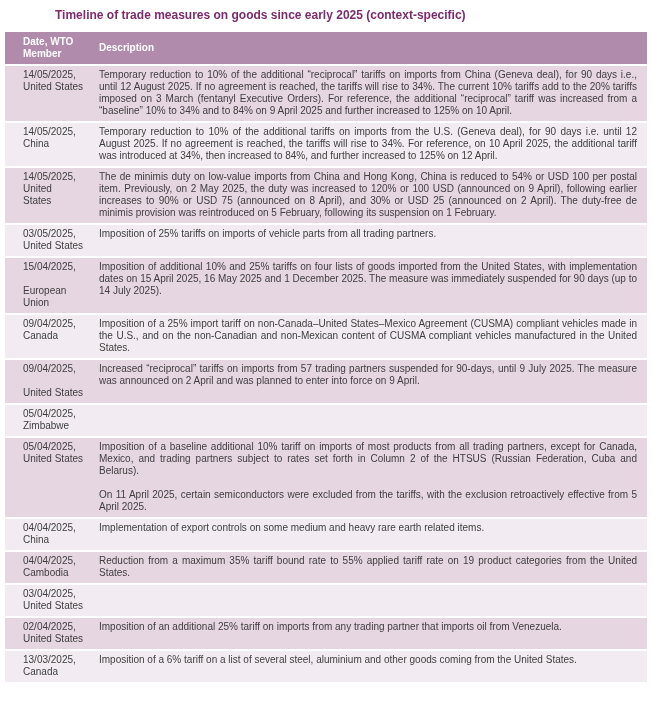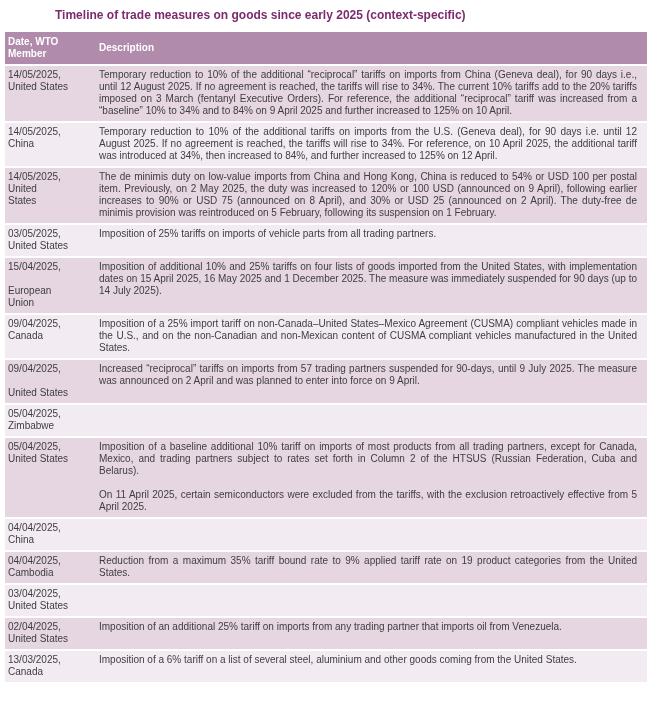--- a/index.html
+++ b/index.html
@@ -34,21 +34,21 @@
     margin-bottom: 2px;
   }
   .cell {
     box-sizing: border-box;
     font-size: 10px;
     line-height: 12px;
   }
   .cell.date {
     width: 92px;
     flex: 0 0 92px;
-    padding: 3px 2px 4px 3px;
+    padding: 3px 2px 4px 18px;
     white-space: pre-line;
   }
   .cell.desc {
     flex: 1;
     padding: 3px 10px 4px 2px;
     text-align: justify;
     white-space: pre-line;
   }
   .header-row {
     background: var(--header-bg);
@@ -136,26 +136,27 @@
     <div class="cell date">05/04/2025,
 United States</div>
     <div class="cell desc">Imposition of a baseline additional 10% tariff on imports of most products from all trading partners, except for Canada, Mexico, and trading partners subject to rates set forth in Column 2 of the HTSUS (Russian Federation, Cuba and Belarus).
 
 On 11 April 2025, certain semiconductors were excluded from the tariffs, with the exclusion retroactively effective from 5 April 2025.</div>
   </div>
 
   <div class="row">
     <div class="cell date">04/04/2025,
 China</div>
+    <div class="cell desc">Implementation of export controls on some medium and heavy rare earth related items.</div>
   </div>
 
   <div class="row">
     <div class="cell date">04/04/2025,
 Cambodia</div>
-    <div class="cell desc">Reduction from a maximum 35% tariff bound rate to 9% applied tariff rate on 19 product categories from the United States.</div>
+    <div class="cell desc">Reduction from a maximum 35% tariff bound rate to 55% applied tariff rate on 19 product categories from the United States.</div>
   </div>
 
   <div class="row">
     <div class="cell date">03/04/2025,
 United States</div>
   </div>
 
   <div class="row">
     <div class="cell date">02/04/2025,
 United States</div>

